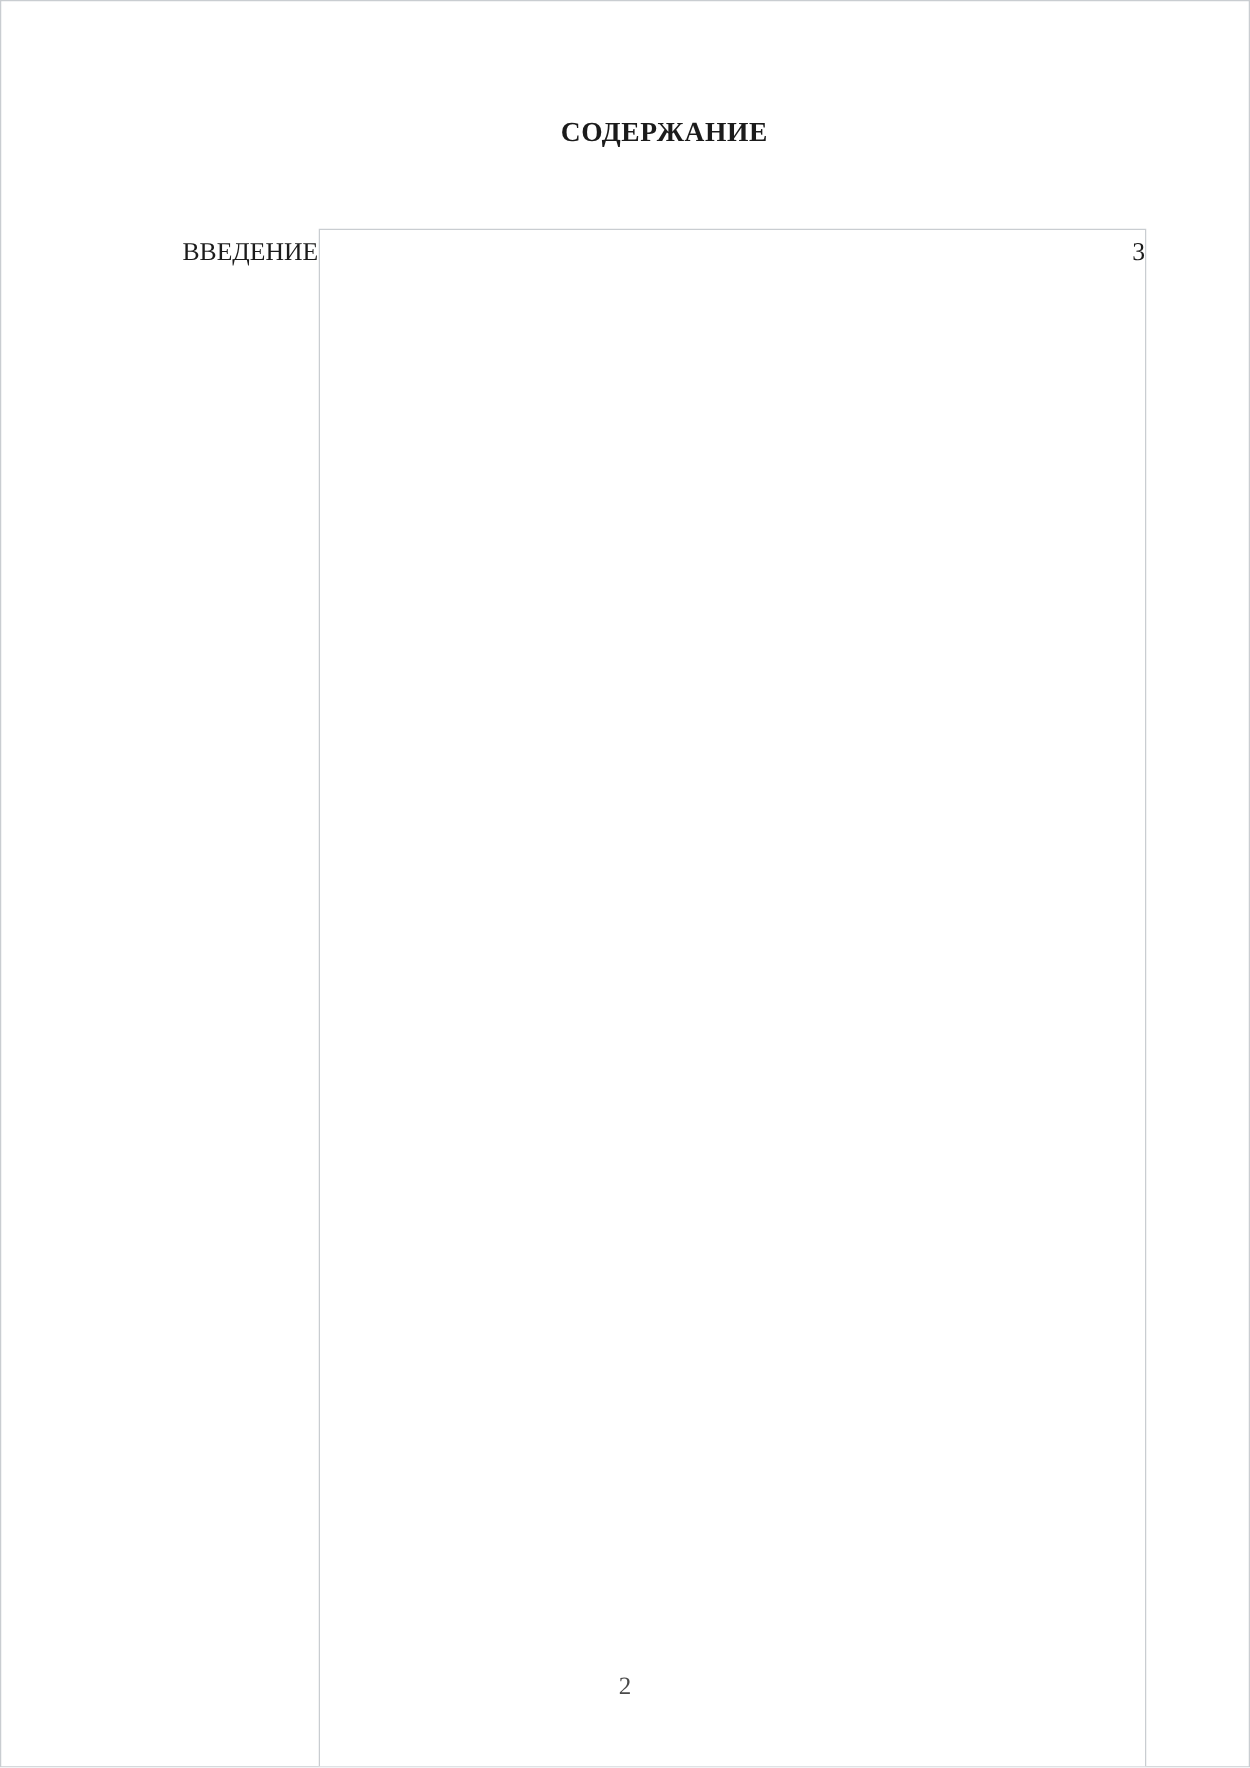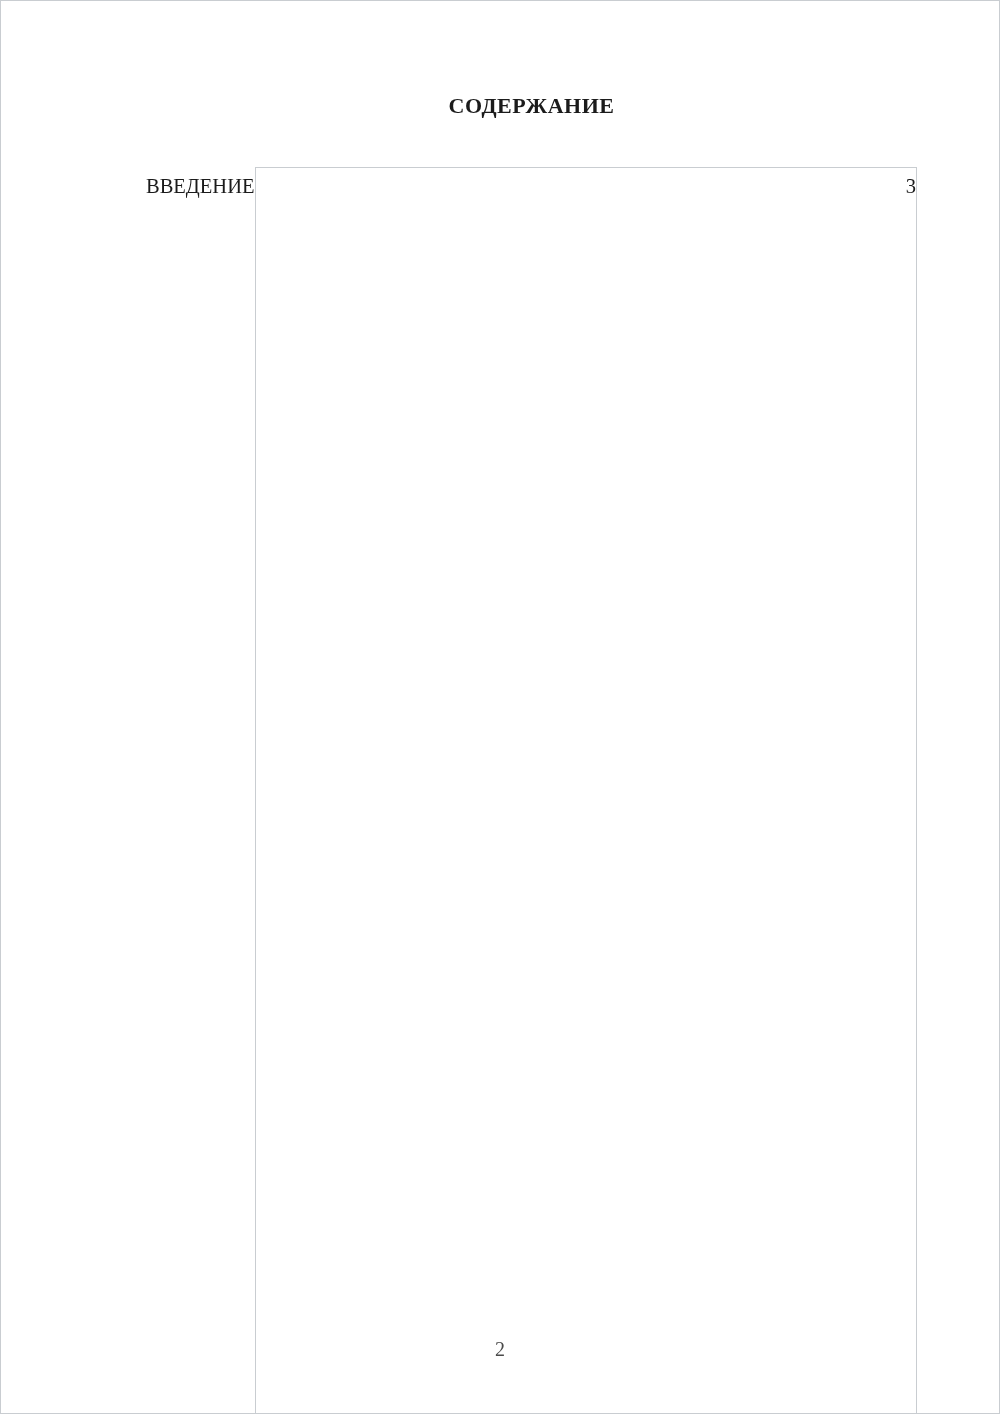--- a/index.html
+++ b/index.html
@@ -25,21 +25,21 @@
     left: 145px;
     right: 82px; 
   }
 
   .doc-title {
     text-align: center;
     font-weight: bold;
     font-size: 22px;
     letter-spacing: 0.5px;
     color: #1b1b1b;
-    margin-bottom: 48px;
+    margin-bottom: 64px;
   }
 
   .toc {
     display: block;
   }
 
   .toc-row {
     display: flex;
     justify-content: space-between;
     align-items: baseline;

